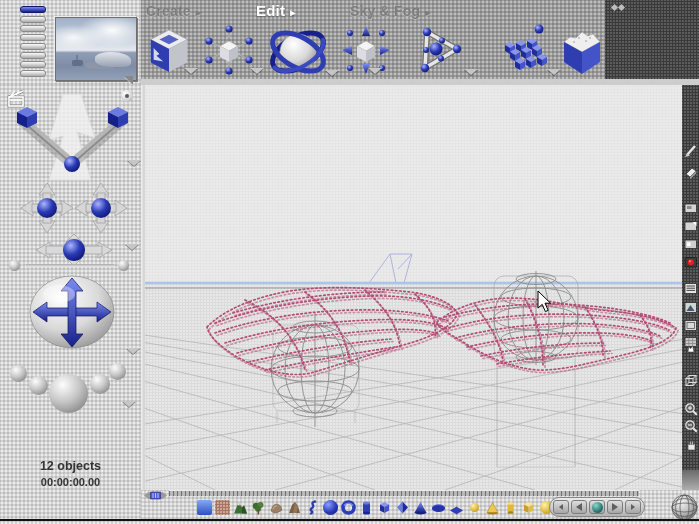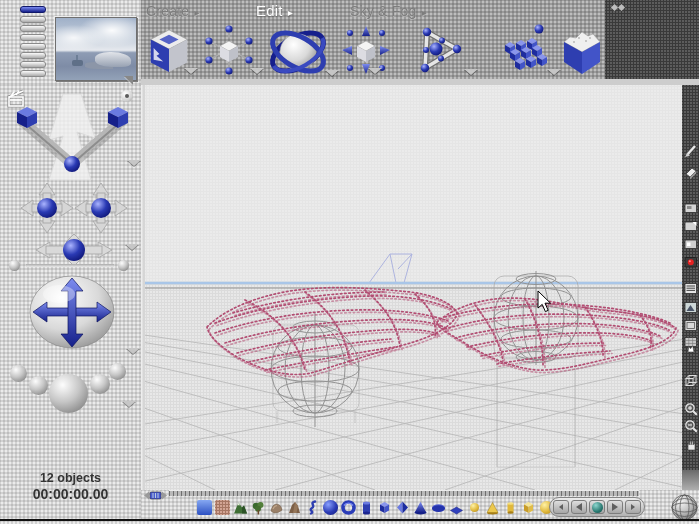--- a/index.html
+++ b/index.html
@@ -30,31 +30,31 @@
         background:
          radial-gradient(60% 38% at 70% 20%, rgba(255,255,255,.95), rgba(255,255,255,0) 70%),
          radial-gradient(55% 30% at 22% 32%, rgba(255,255,255,.85), rgba(255,255,255,0) 70%),
          linear-gradient(180deg,#9fb0c8 0%,#c9d2de 36%,#e6e9ee 52%,#8e9cb4 56%,#7e8ca6 78%,#93a2b8 100%);}
   .island{position:absolute;right:5px;top:34px;width:36px;height:15px;border-radius:40% 55% 25% 45%;
         background:linear-gradient(180deg,#e2e5ea,#97a1b2);box-shadow:-14px 6px 0 -4px #8c96a8;}
   .boat{position:absolute;left:16px;top:42px;width:11px;height:6px;border-radius:2px;background:#5f7088;}
   .boat:before{content:"";position:absolute;left:4px;top:-5px;width:2px;height:5px;background:#6d7e96;}
   .thumb-corner{left:124px;top:76px;width:0;height:0;border-top:9px solid #888;border-left:9px solid transparent;
         filter:drop-shadow(0 1px 0 rgba(255,255,255,.5));}
-  .menu-item{position:absolute;top:3px;font-weight:normal;font-size:14px;color:#7d7d7d;
+  .menu-item{position:absolute;top:3px;font-weight:bold;font-size:14px;color:#7d7d7d;
         text-shadow:0 1px 0 rgba(255,255,255,.30);letter-spacing:.2px;white-space:nowrap;cursor:default;border-radius:6px;}
   .menu-item .arr{font-size:10px;margin-left:5px;}
   .menu-item.active{color:#ffffff;font-size:15px;text-shadow:0 1px 2px rgba(0,0,0,.35);}
   .dd{width:0;height:0;border-left:7px solid transparent;border-right:7px solid transparent;
       border-top:6px solid #c6c6c6;filter:drop-shadow(0 1px 0 rgba(0,0,0,.4));}
   .glyph-dia{width:5px;height:5px;background:#bdbdbd;transform:rotate(45deg);}
   
-  .status-block{left:0;top:471px;width:141px;text-align:center;color:#343434;font-weight:bold;}
+  .status-block{left:0;top:459px;width:141px;text-align:center;color:#343434;font-weight:bold;}
   .status-line{font-size:12.5px;line-height:15px;}
-  .status-time{font-size:14px;line-height:16px;}
+  .status-time{font-size:11px;line-height:16px;}
   .vsep{left:141px;top:85px;width:3px;height:405px;background:linear-gradient(90deg,#f4f4f4,#cfcfcf);}
   .sphere-gray{position:absolute;border-radius:50%;
       background:radial-gradient(circle at 35% 28%,#fdfdfd,#c6c6c6 45%,#8d8d8d 80%,#707070);}
   
   .viewport{left:145px;top:85px;width:537px;height:405px;}
   
   .rstrip{left:682px;top:85px;width:17px;height:385px;}
   .rstrip-fade{left:682px;top:470px;width:17px;height:27px;background:linear-gradient(180deg,#6a6a6a,#c6c6c6);}
   .rtool{position:absolute;left:684px;width:14px;height:15px;}
   

